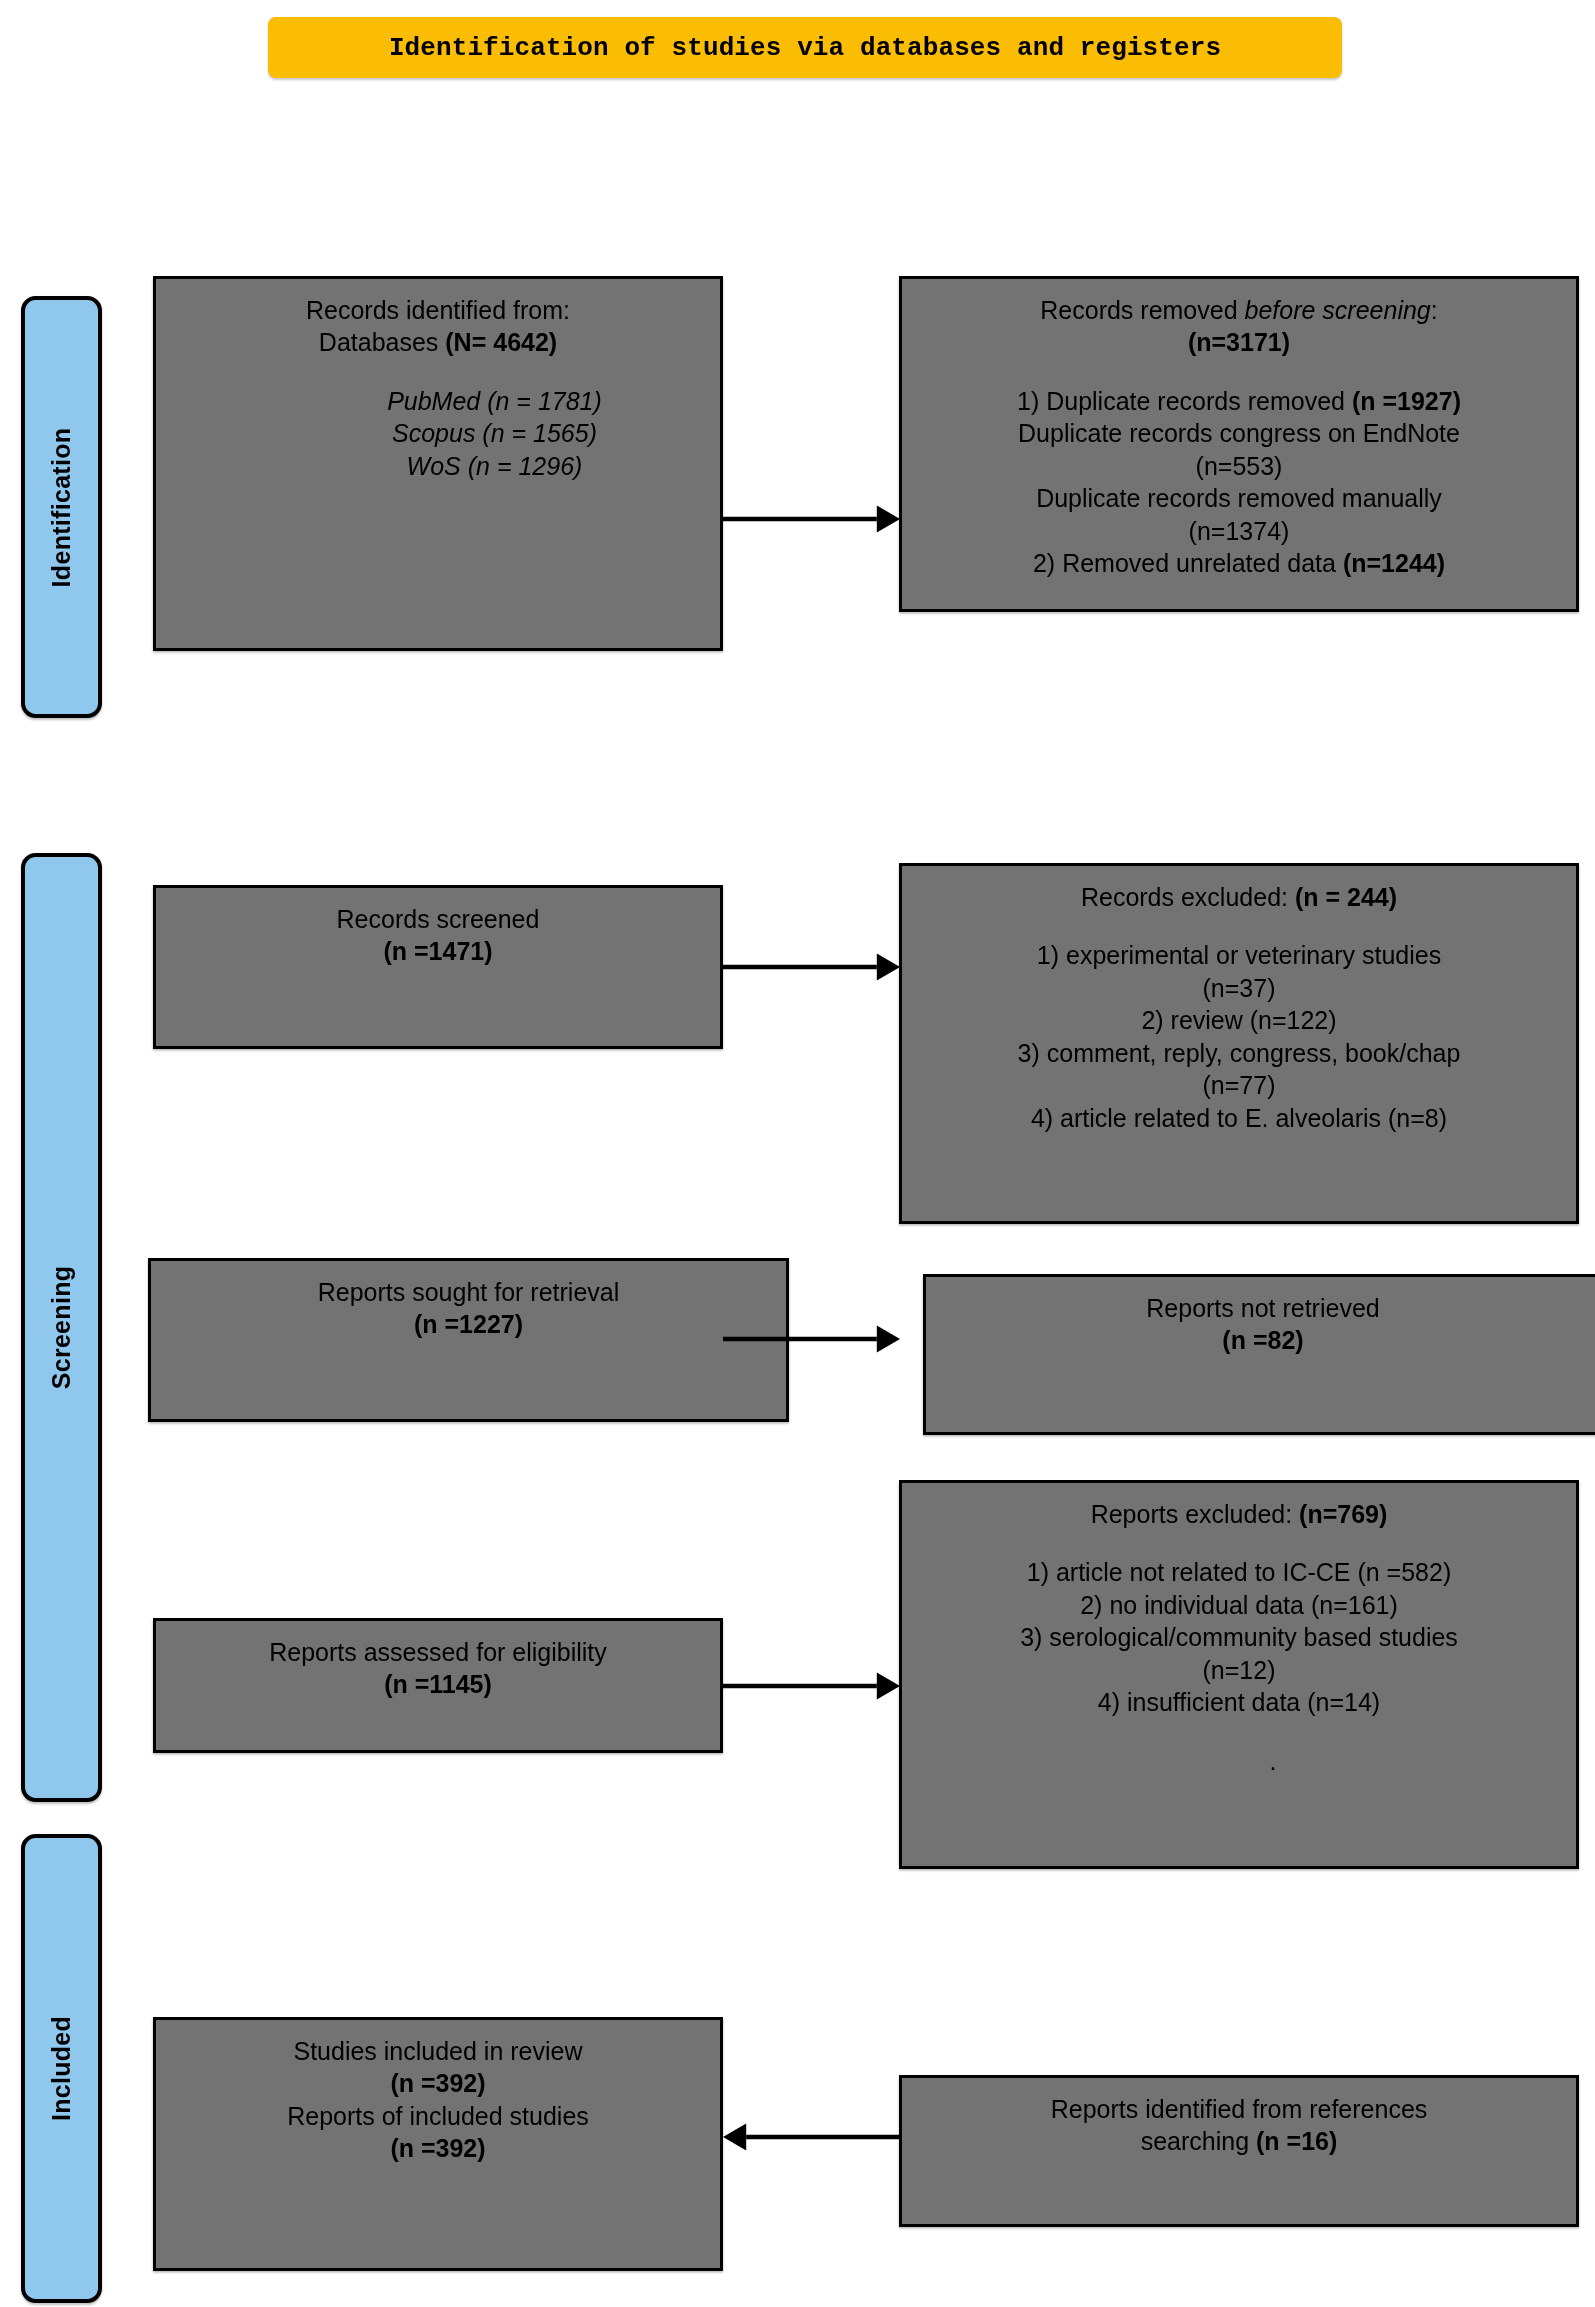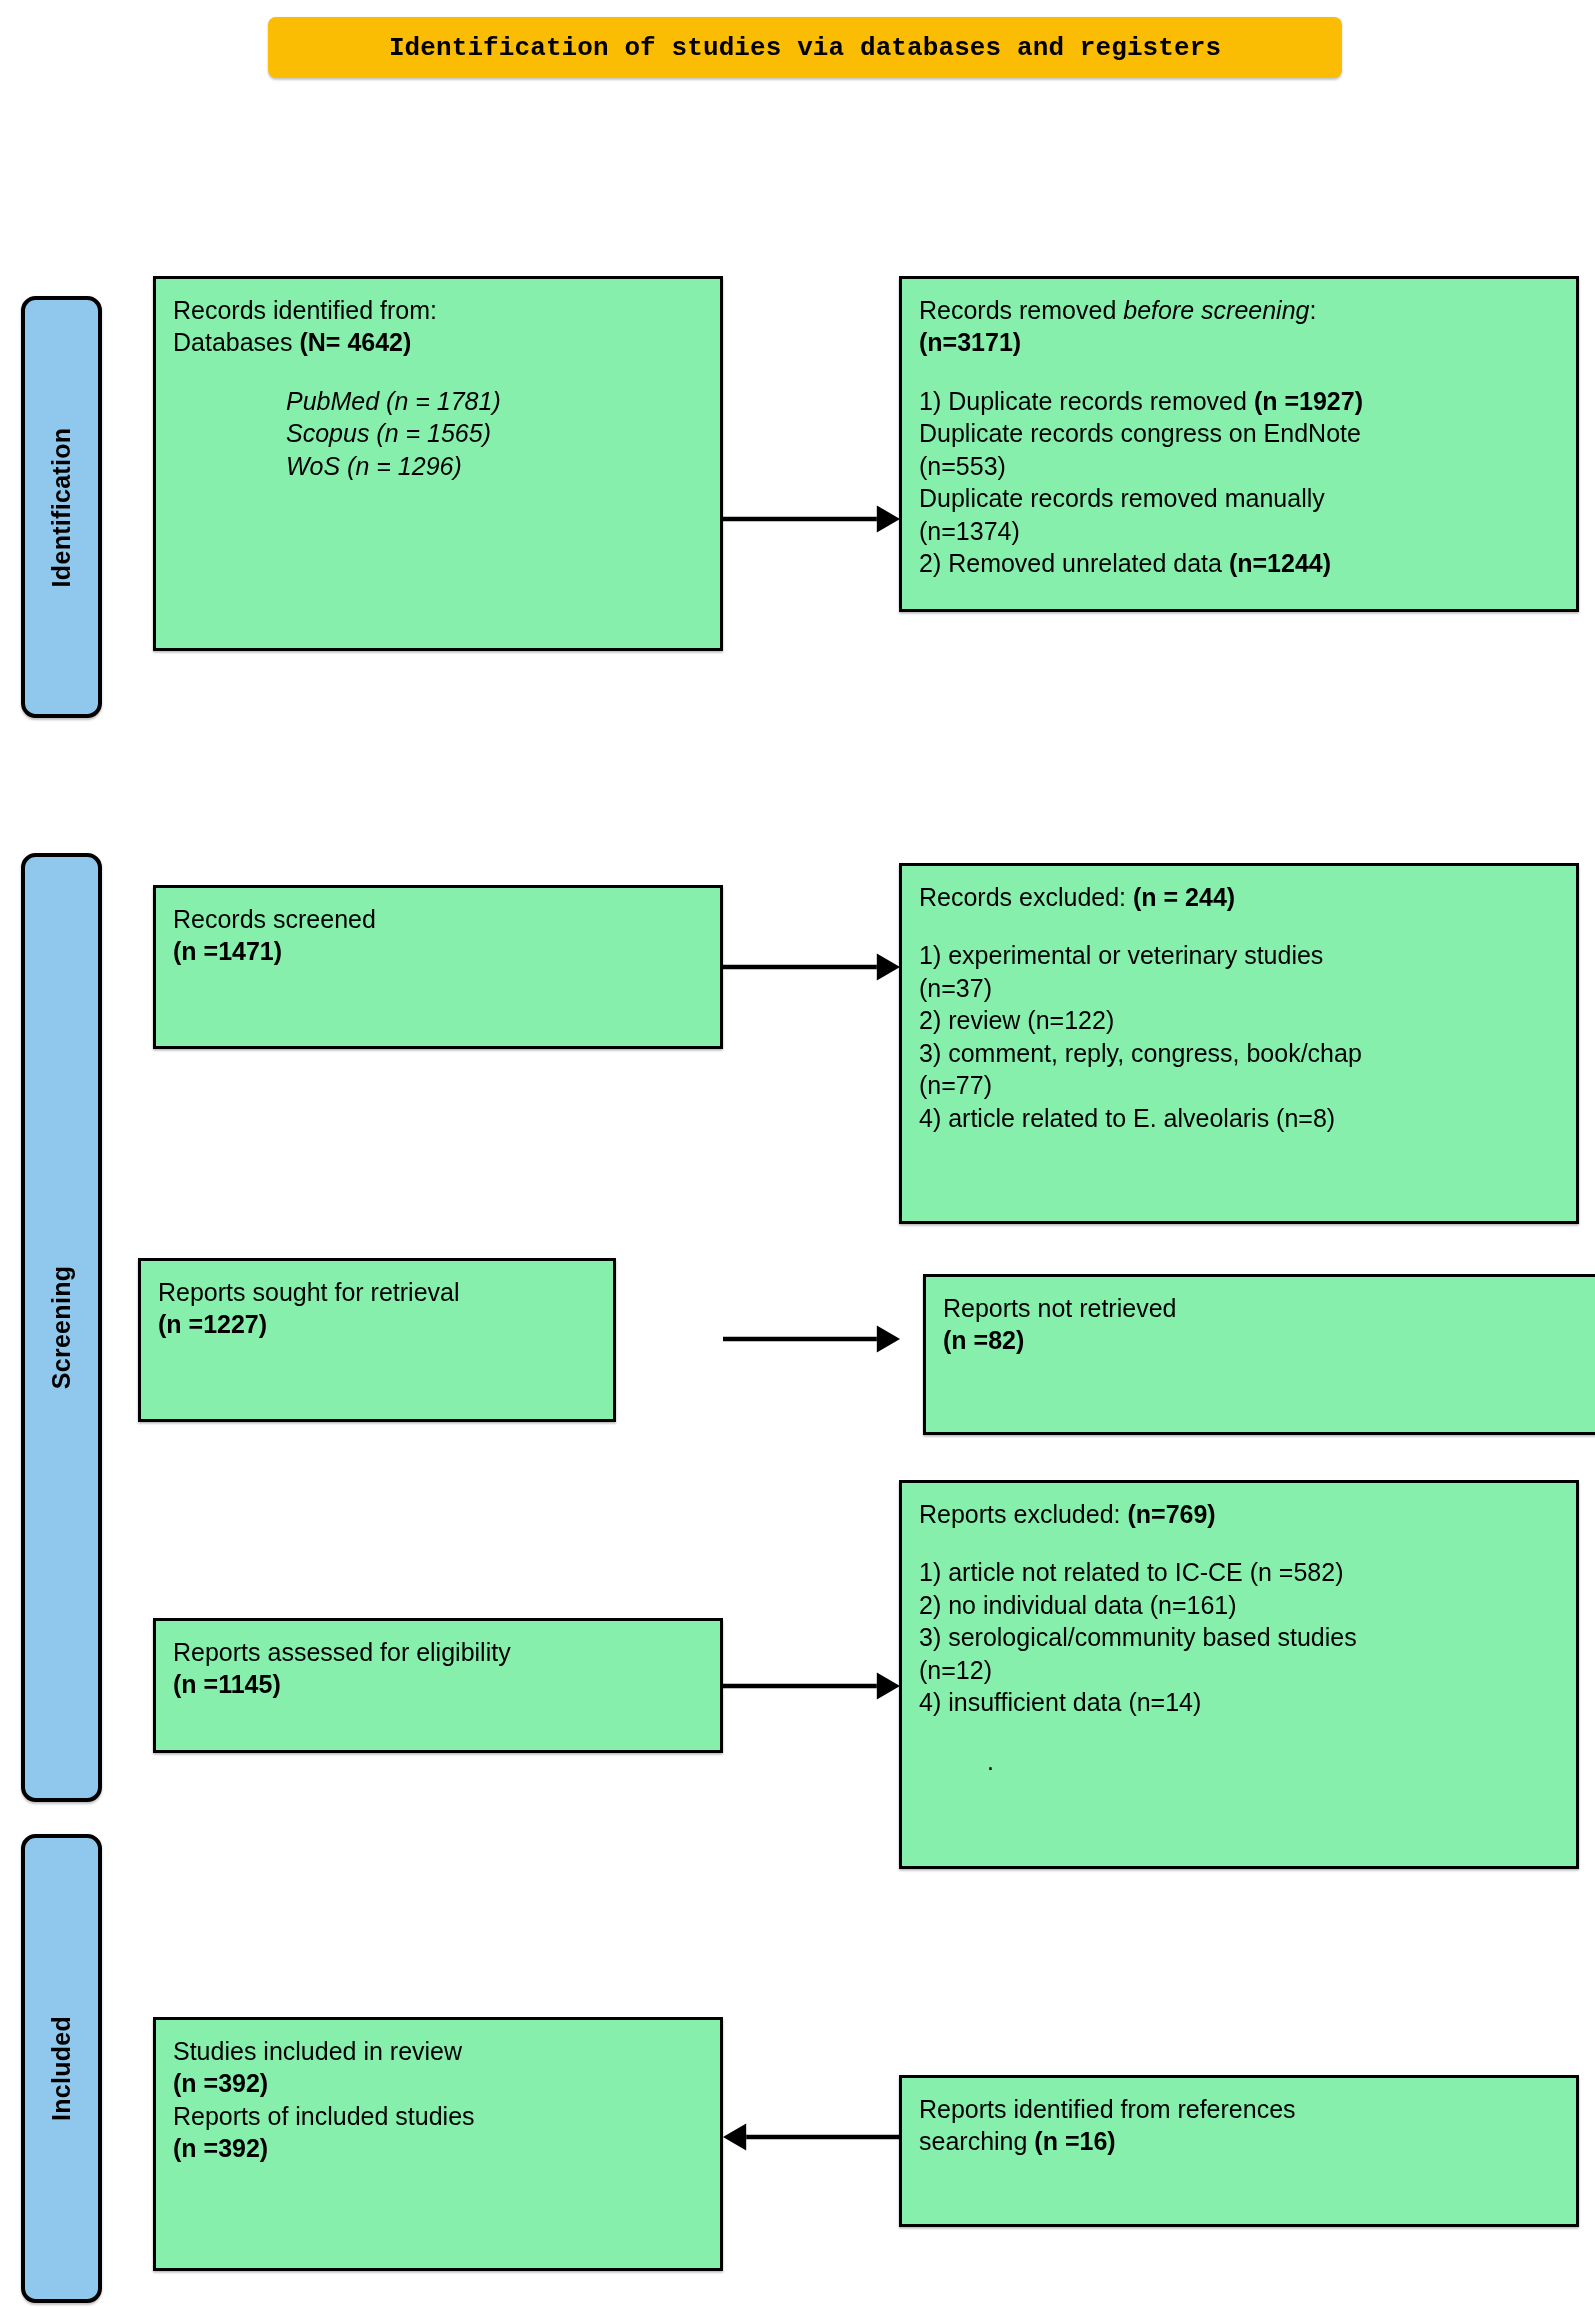--- a/index.html
+++ b/index.html
@@ -59,25 +59,26 @@
     color: #000000;
     letter-spacing: 0.3px;
   }
   #phase-identification { left: 21.4px;  top: 296px;  width: 73px; height: 414px; }
   #phase-screening      { left: 21.4px;  top: 853px; width: 73px; height: 941px; }
   #phase-included       { left: 21.4px;  top: 1834px; width: 73px; height: 461px; }
 
   
   .box {
     position: absolute;
-    background: #86efac;
+    background: #737373;
     border: 3.4px solid #000000;
     box-sizing: border-box;
     box-shadow: 0 2.3px 2.3px rgba(0,0,0,0.30);
     padding: 14.7px 17px;
+    text-align: center;
   }
   .box .line {
     font-size: 25px;
     line-height: 1.30;
     color: #000000;
     white-space: nowrap;
   }
   .box .line.indent { padding-left: 113px; font-style: italic; }
   .box .line.spacer { height: 26px; }
   .box .line b { font-weight: bold; }
@@ -85,21 +86,21 @@
 
   
   #box-records-identified { left: 153px;  top: 276px;  width: 570px; height: 375px; }
   #box-records-removed    { left: 899px; top: 276px;  width: 680px; height: 336px; }
 
   
   #box-records-screened   { left: 153px;  top: 885px; width: 570px; height: 164px; }
   #box-records-excluded   { left: 899px; top: 863px; width: 680px; height: 361px; }
 
   
-  #box-reports-sought     { left: 138px;  top: 1258px; width: 478px; height: 164px; }
+  #box-reports-sought     { left: 148px;  top: 1258px; width: 641px; height: 164px; }
   #box-reports-not-retr   { left: 923px; top: 1274px; width: 680px; height: 161px; }
 
   
   #box-reports-assessed   { left: 153px;  top: 1618px; width: 570px; height: 135px; }
   #box-reports-excluded   { left: 899px; top: 1480px; width: 680px; height: 389px; }
 
   
   #box-studies-included   { left: 153px;  top: 1999px; width: 570px; height: 254px; margin-top: 18px; }
   #box-reports-references { left: 899px; top: 2075px; width: 680px; height: 152px; }
 

